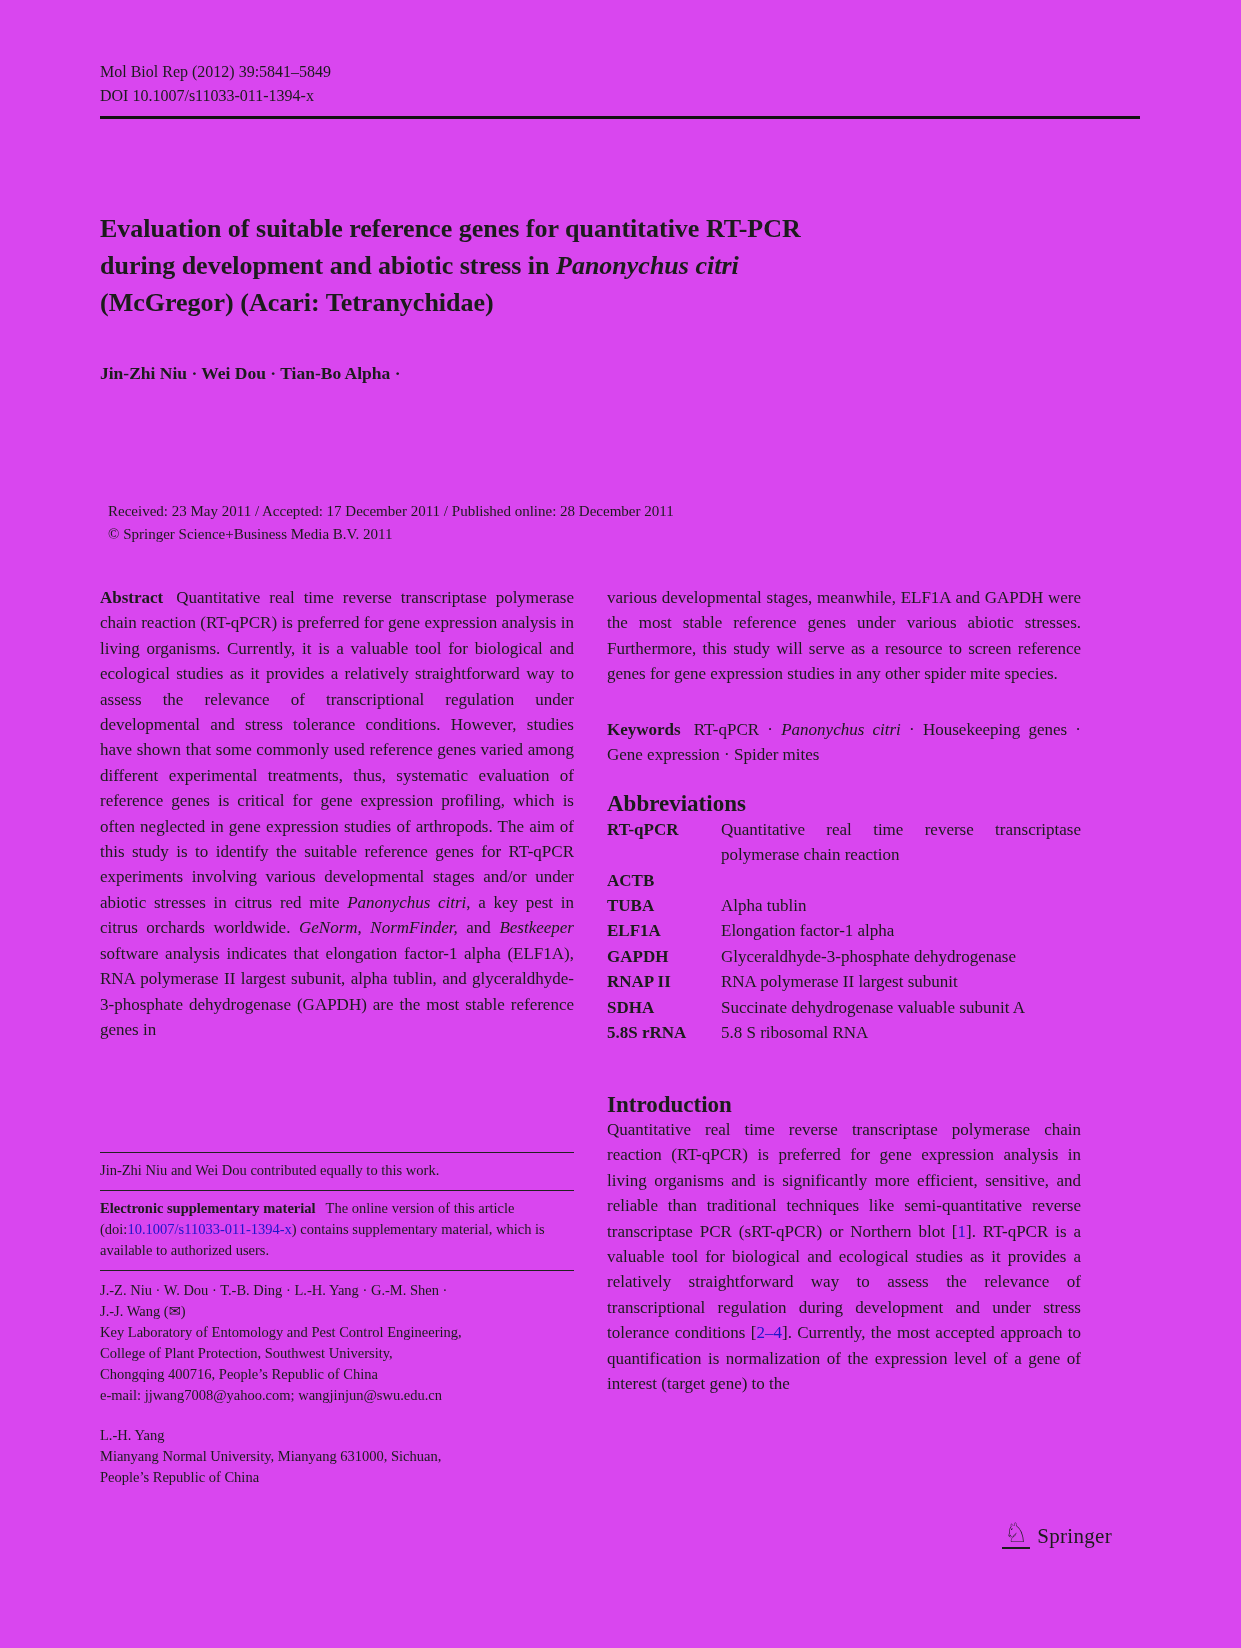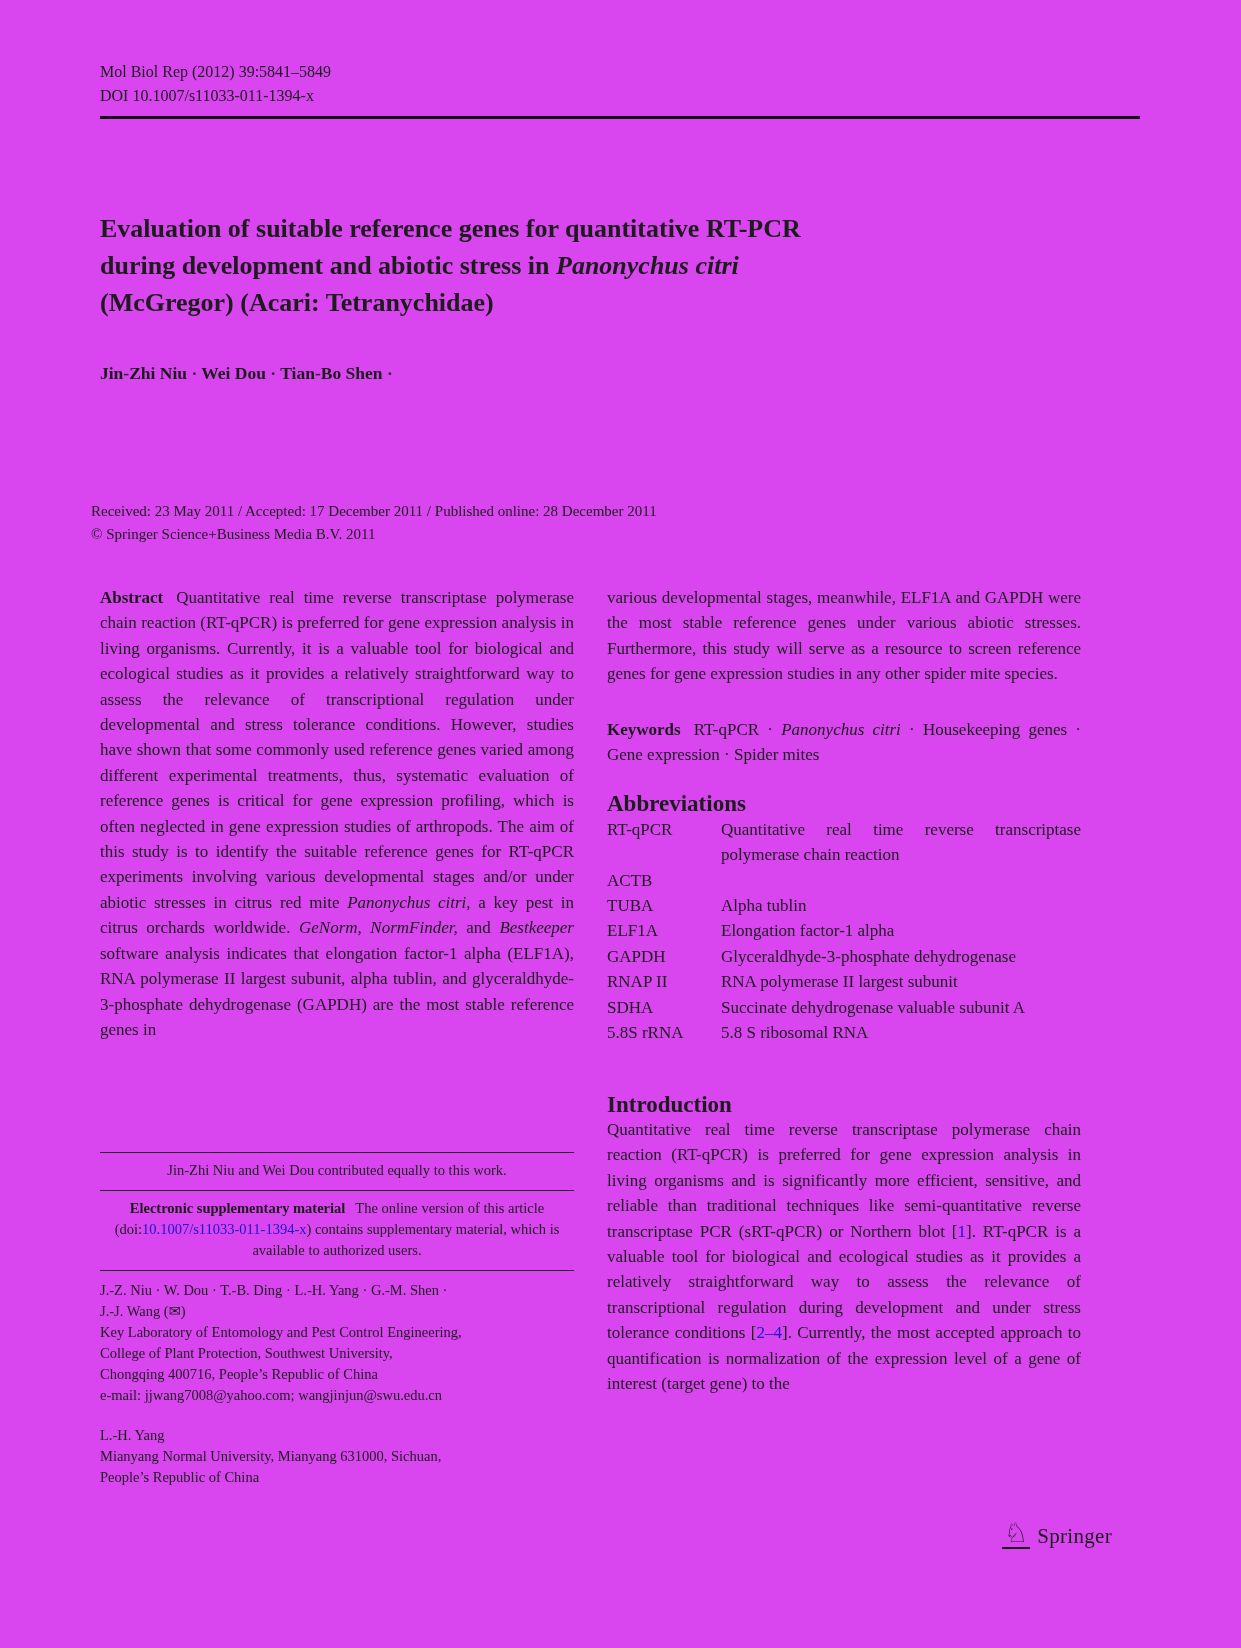--- a/index.html
+++ b/index.html
@@ -16,40 +16,40 @@
   .hdr-rule { position:absolute; left:100px; top:116px; width:1040px; height:3px; background:#111; }
   
   .title {
     position:absolute; left:100px; top:210px; width:980px;
     font-size:26px; font-weight:bold; line-height:37px; margin:0;
   }
   .title em { font-style:italic; }
   
   .authors { position:absolute; left:100px; top:360px; font-size:17.5px; font-weight:bold; line-height:26px; }
   
-  .meta { position:absolute; left:91px; top:500px; font-size:15px; line-height:23px; }
+  .meta { position:absolute; left:108px; top:500px; font-size:15px; line-height:23px; }
   
   .col { position:absolute; top:585px; width:474px; font-size:17px; line-height:25.4px; }
   .col-left  { left:100px; }
   .col-right { left:607px; }
   p.just { margin:0; text-align:justify; }
   .run-label { font-weight:bold; margin-right:13px; }
   .kw { margin:30px 0 0 0; text-align:justify; }
   .sect-head { font-weight:bold; font-size:23px; margin:0; }
   .abbr-head { margin-top:24px; }
   .abbr-row { display:flex; }
-  .abbr-key { width:114px; flex-shrink:0; }
+  .abbr-key { width:114px; flex-shrink:0;font-weight:bold; }
   .abbr-def { flex:1; text-align:justify; }
   .intro-head { margin-top:46px; }
   .intro-p { margin-top:26px; }
   .ref-link { color:#1a16c8; }
   
   .footnotes { position:absolute; left:100px; top:1152px; width:474px; font-size:14.5px; line-height:21px; }
   .fn-rule { border:none; border-top:1.5px solid #222; margin:0; }
-  .fn-p { margin:7px 0 9px 0;text-align:center; }
+  .fn-p { margin:7px 0 9px 0; }
   .fn-label { font-weight:bold; margin-right:10px; }
   .fn-affil { margin:9px 0 0 0; }
   .fn-affil-2 { margin-top:19px; }
   .doi-link { color:#1a16c8; }
   
   .springer { position:absolute; left:1002px; top:1520px; display:flex; align-items:flex-end; }
   .springer-horse { font-size:27px; line-height:27px; border-bottom:2.5px solid #1c1c1c; padding:0 2px 0 2px; }
   .springer-word { font-size:21px; margin-left:7px; letter-spacing:0.3px; }
   .ital { font-style:italic; }
 </style>
@@ -60,21 +60,21 @@
 
   <div class="hdr">
     <div>Mol Biol Rep (2012) 39:5841–5849</div>
     <div>DOI 10.1007/s11033-011-1394-x</div>
   </div>
   <div class="hdr-rule"></div>
 
   <h1 class="title"><span>Evaluation of suitable reference genes for quantitative RT-PCR</span><br><span>during development and abiotic stress in </span><em>Panonychus citri</em><br><span>(McGregor) (Acari: Tetranychidae)</span></h1>
 
   <div class="authors">
-    <div>Jin-Zhi Niu · Wei Dou · Tian-Bo Shen ·</div>
+    <div>Jin-Zhi Niu · Wei Dou · Tian-Bo Alpha ·</div>
   </div>
 
   <div class="meta">
     <div>Received: 23 May 2011 / Accepted: 17 December 2011 / Published online: 28 December 2011</div>
     <div>© Springer Science+Business Media B.V. 2011</div>
   </div>
 
   <div class="col col-left">
     <p class="just"><span class="run-label">Abstract</span><span>Quantitative real time reverse transcriptase polymerase chain reaction (RT-qPCR) is preferred for gene expression analysis in living organisms. Currently, it is a valuable tool for biological and ecological studies as it provides a relatively straightforward way to assess the relevance of transcriptional regulation under developmental and stress tolerance conditions. However, studies have shown that some commonly used reference genes varied among different experimental treatments, thus, systematic evaluation of reference genes is critical for gene expression profiling, which is often neglected in gene expression studies of arthropods. The aim of this study is to identify the suitable reference genes for RT-qPCR experiments involving various developmental stages and/or under abiotic stresses in citrus red mite </span><span class="ital">Panonychus citri</span><span>, a key pest in citrus orchards worldwide. </span><span class="ital">GeNorm</span><span>, </span><span class="ital">NormFinder,</span><span> and </span><span class="ital">Bestkeeper</span><span> software analysis indicates that elongation factor-1 alpha (ELF1A), RNA polymerase II largest subunit, alpha tublin, and glyceraldhyde-3-phosphate dehydrogenase (GAPDH) are the most stable reference genes in</span></p>
   </div>

